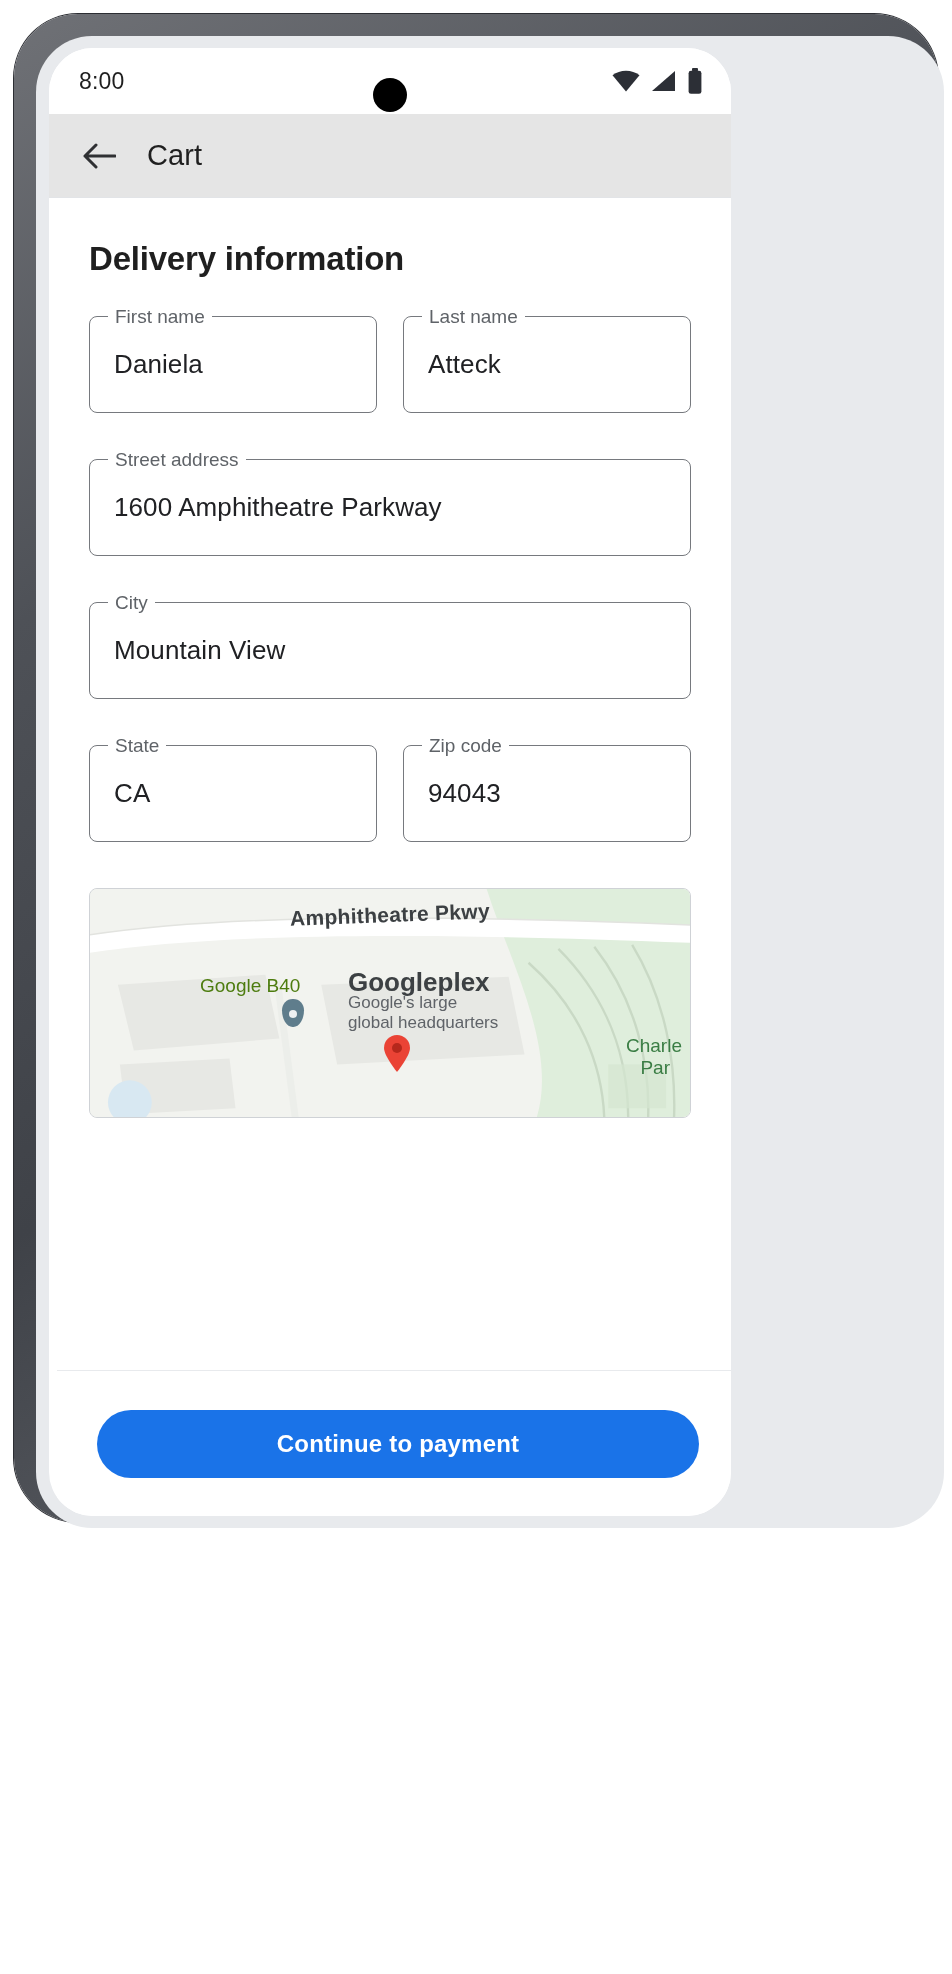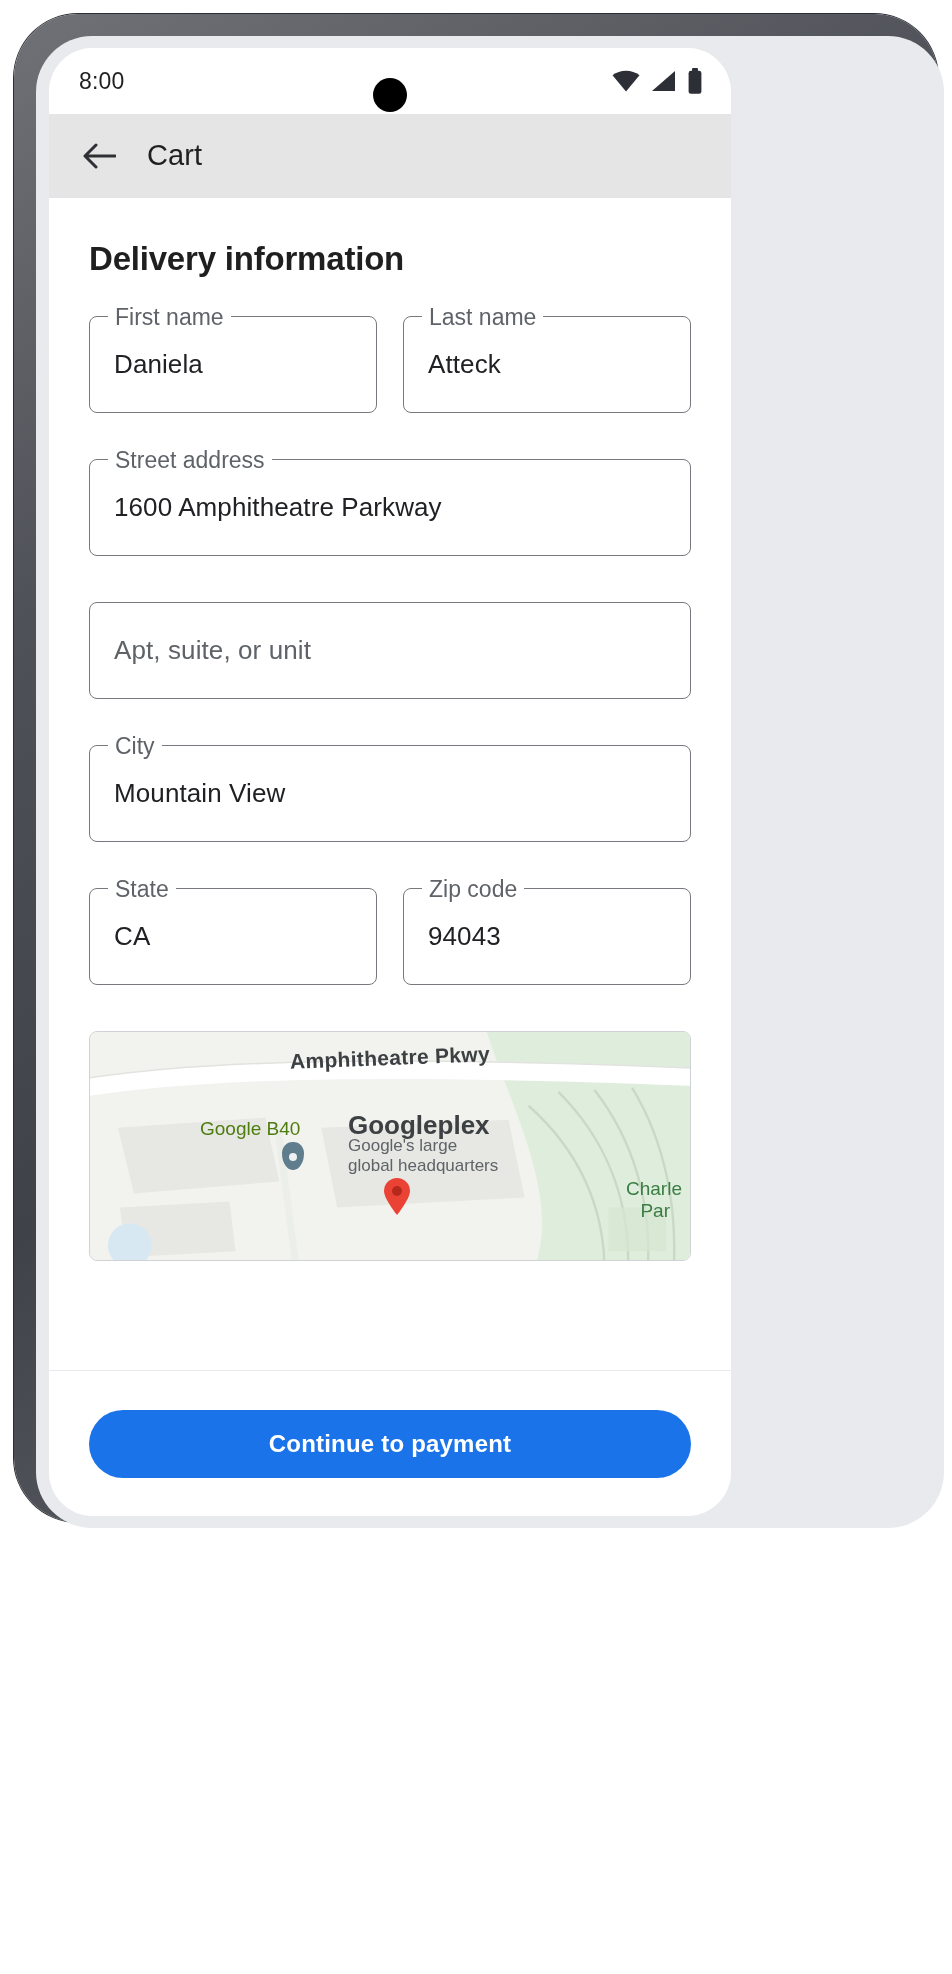--- a/index.html
+++ b/index.html
@@ -133,21 +133,21 @@
     padding: 0 24px;
     background: #ffffff;
     cursor: text;
   }
   .field-label {
     position: absolute;
     top: -11px;
     left: 18px;
     padding: 0 7px;
     background: #ffffff;
-    font-size: 23px;
+    font-size: 19px;
     color: #5f6368;
     line-height: 22px;
     white-space: nowrap;
   }
   .field-value {
     font-size: 26px;
     color: #202124;
     letter-spacing: 0.1px;
   }
   .field-placeholder {
@@ -239,21 +239,21 @@
     background: #eef0f1;
   }
   .map-pin-red {
     position: absolute;
     width: 30px; height: 38px;
   }
 
   
   #bottom-bar {
     position: absolute;
-    left: 0; bottom: 0;
+    left: 8px; bottom: 0;
     width: 100%;
     height: 146px;
     background: #ffffff;
     border-top: 1px solid #e8eaed;
     display: flex;
     align-items: center;
     justify-content: center;
   }
   #continue-button {
     width: 602px;
@@ -326,25 +326,20 @@
       </div>
 
 
       <div class="field">
         <div class="field-box">
           <span class="field-label">Street address</span>
           <span class="field-value">1600 Amphitheatre Parkway</span>
         </div>
       </div>
 
-      <div class="field">
-        <div class="field-box">
-          <span class="field-placeholder">Apt, suite, or unit</span>
-        </div>
-      </div>
 
       <div class="field">
         <div class="field-box">
           <span class="field-label">City</span>
           <span class="field-value">Mountain View</span>
         </div>
       </div>
 
       <div class="field-row">
         <div class="field">

